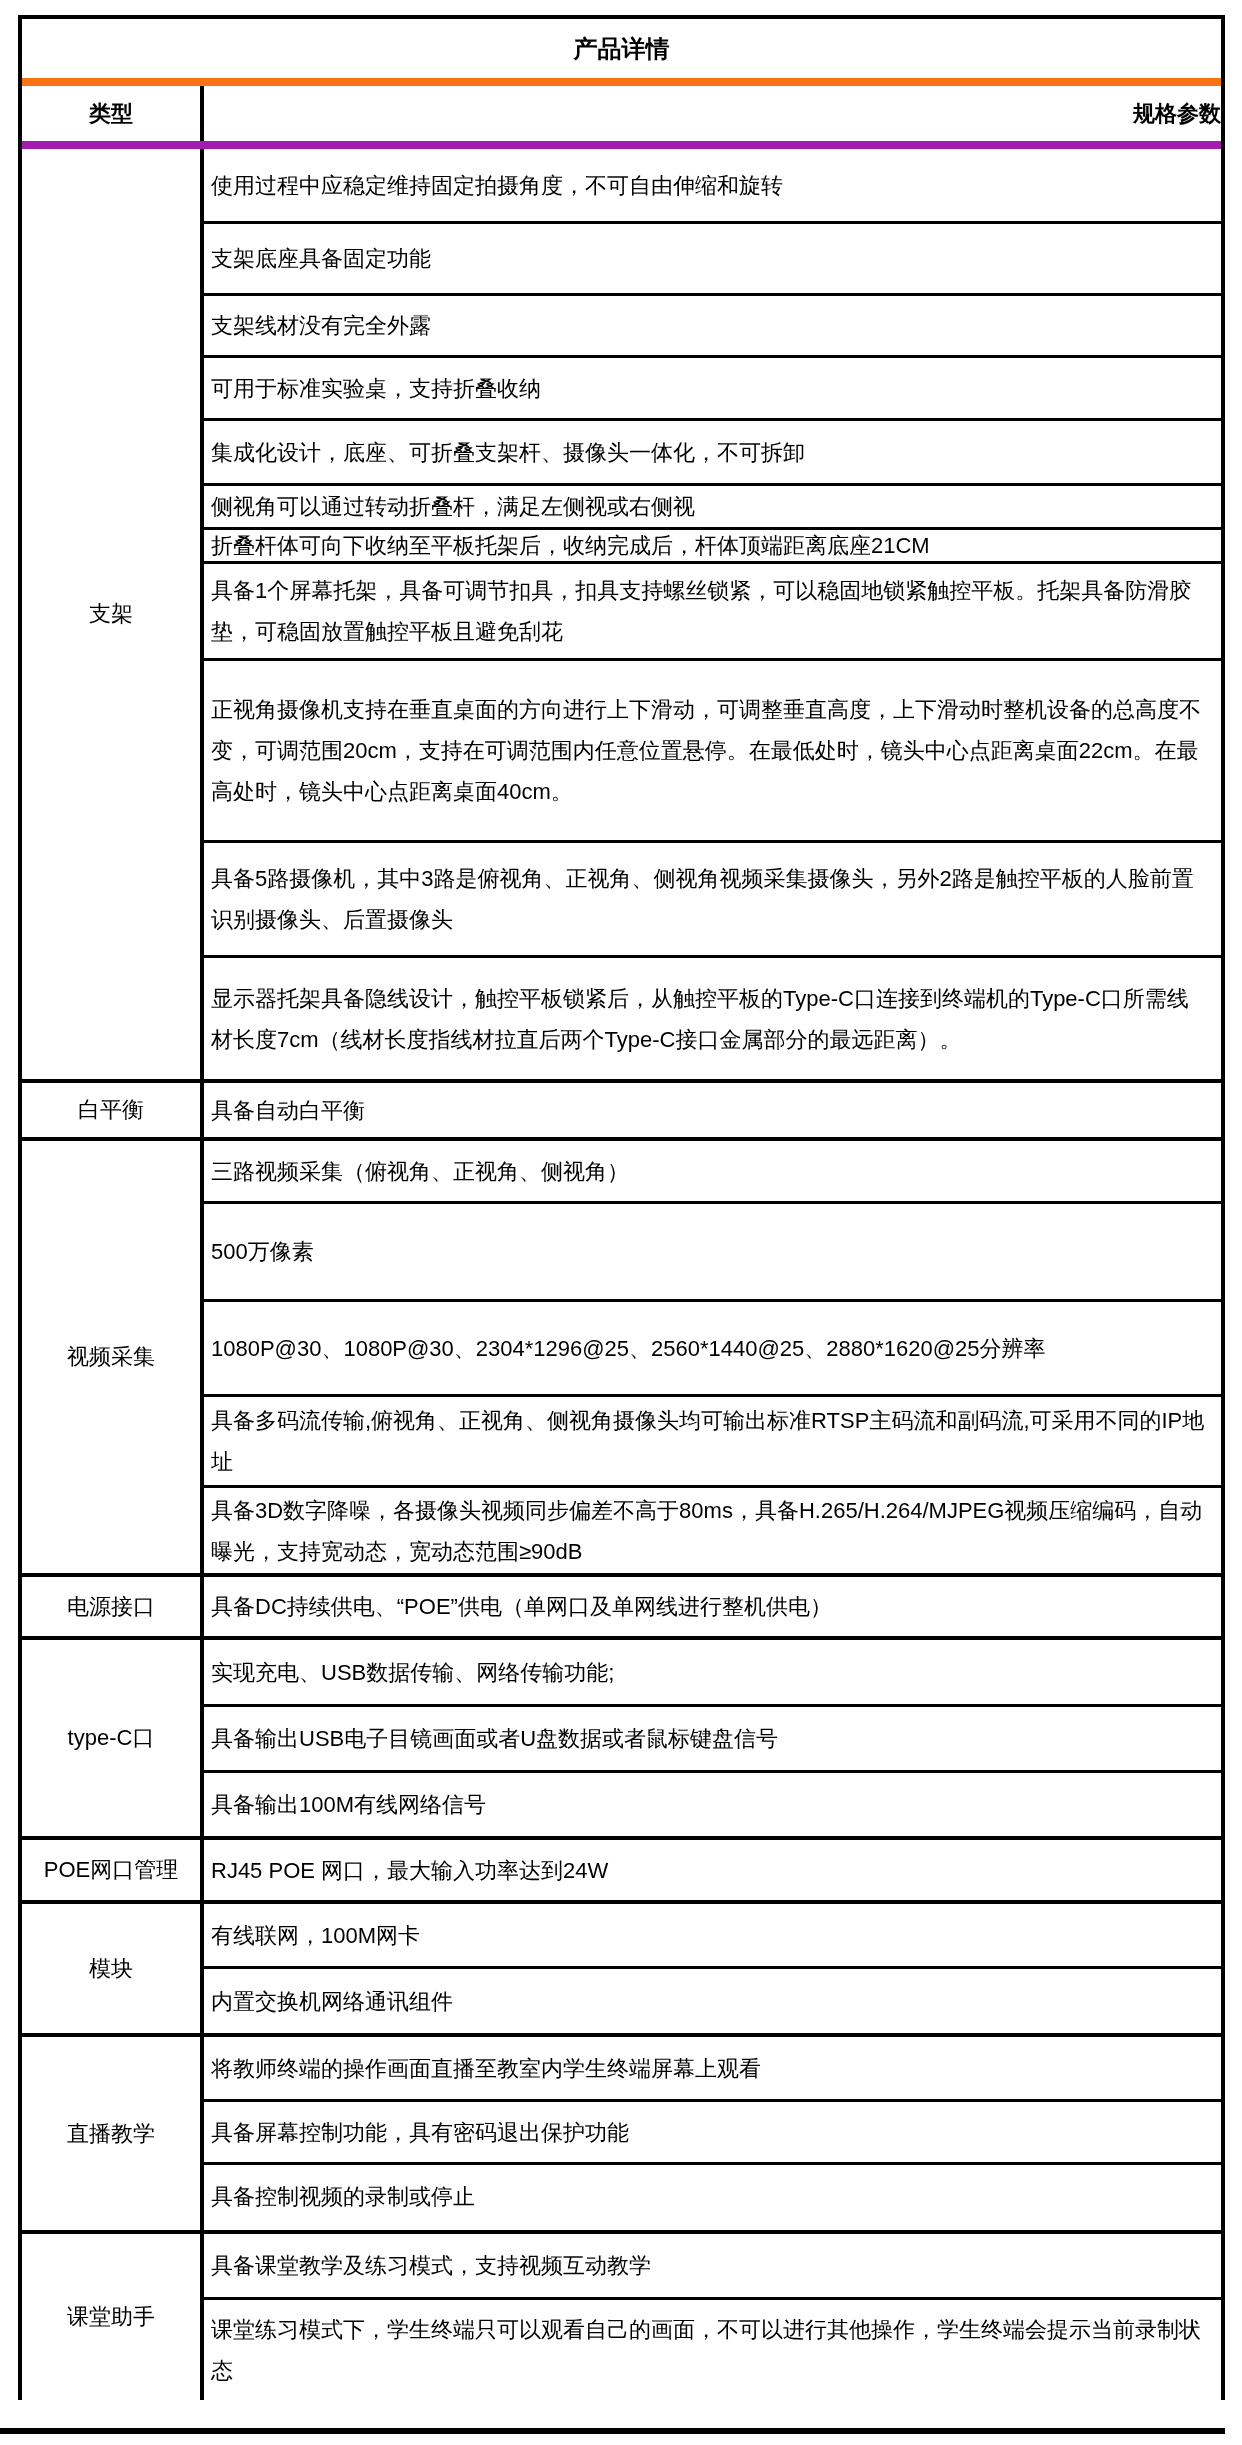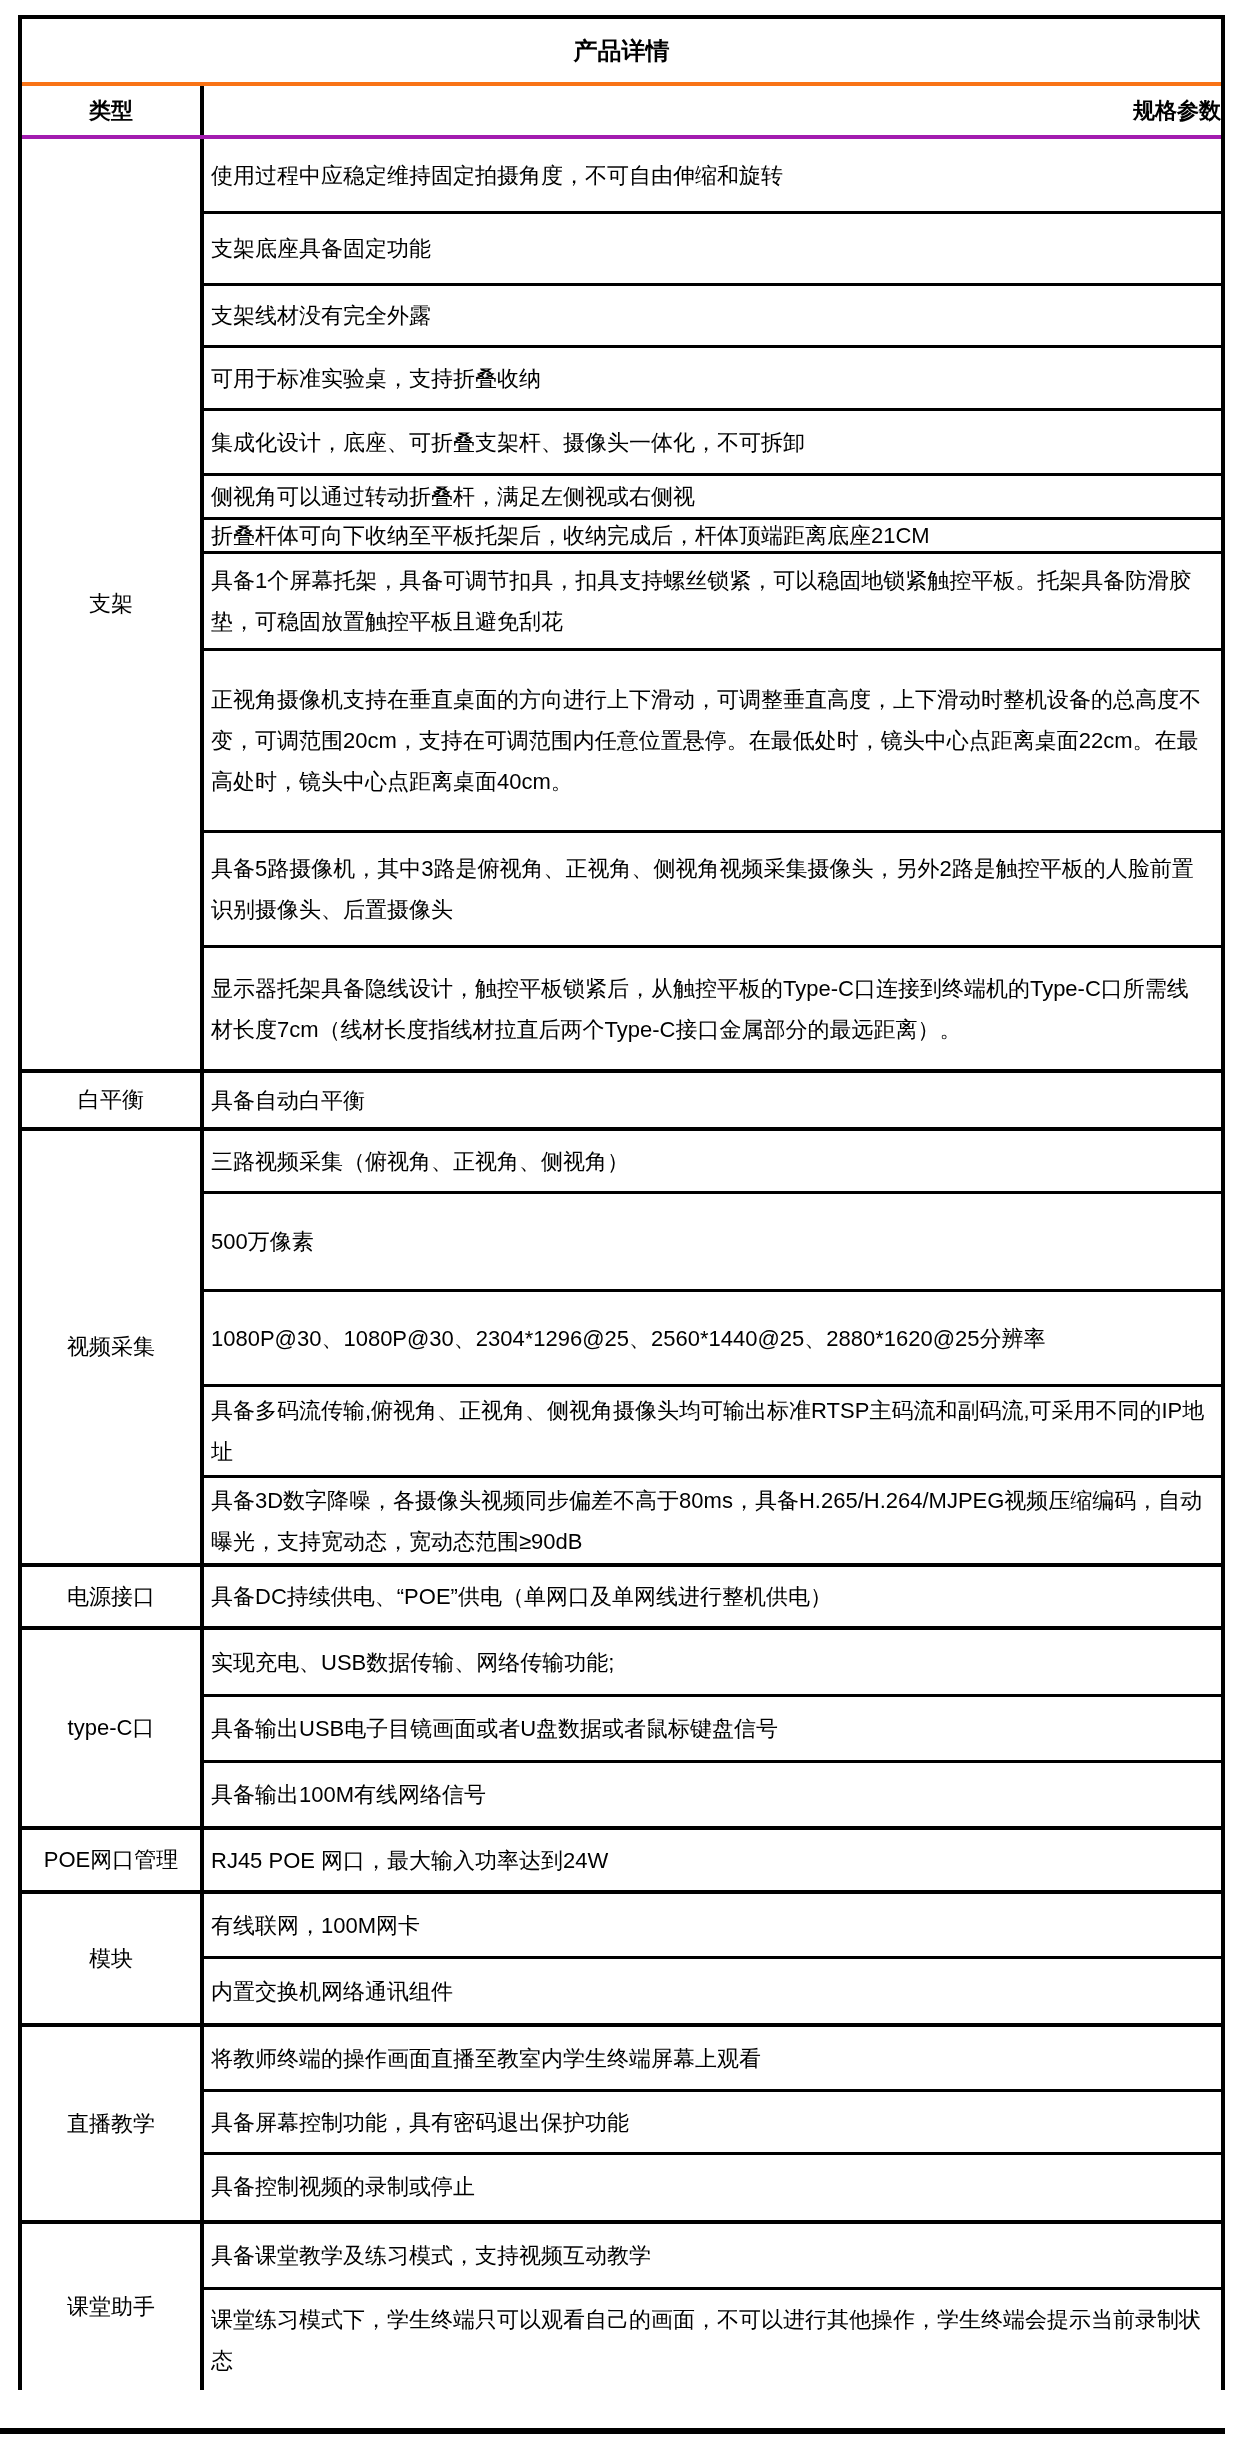--- a/index.html
+++ b/index.html
@@ -7,26 +7,26 @@
     width:1242px;height:2445px;position:relative;overflow:hidden;
     background:#ffffff;color:#000;
     font-family:"Liberation Sans","DejaVu Sans",sans-serif;
   }
   .spec-table{
     position:absolute;left:18px;top:15px;width:1207px;
     box-sizing:border-box;border:4px solid #000;border-bottom:none;
     background:#fff;
   }
   .row-title{
-    box-sizing:border-box;height:67px;border-bottom:4px solid #f97316;
+    box-sizing:border-box;height:67px;border-bottom:8px solid #f97316;
     display:flex;align-items:center;justify-content:center;
     font-weight:bold;font-size:24px;
   }
   .row-colheader{
-    box-sizing:border-box;height:53px;border-bottom:4px solid #a21caf;
+    box-sizing:border-box;height:63px;border-bottom:8px solid #a21caf;
     display:flex;font-weight:bold;font-size:22px;
   }
   .label-cell{
     flex:0 0 182px;width:182px;box-sizing:border-box;
     border-right:4px solid #000;
     display:flex;align-items:center;justify-content:center;
     text-align:center;font-size:22px;overflow:hidden;white-space:nowrap;
   }
   .header-right{
     flex:1;display:flex;align-items:center;justify-content:flex-end;

